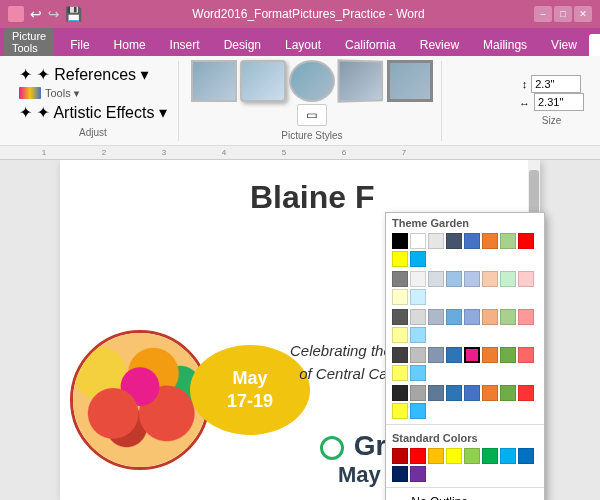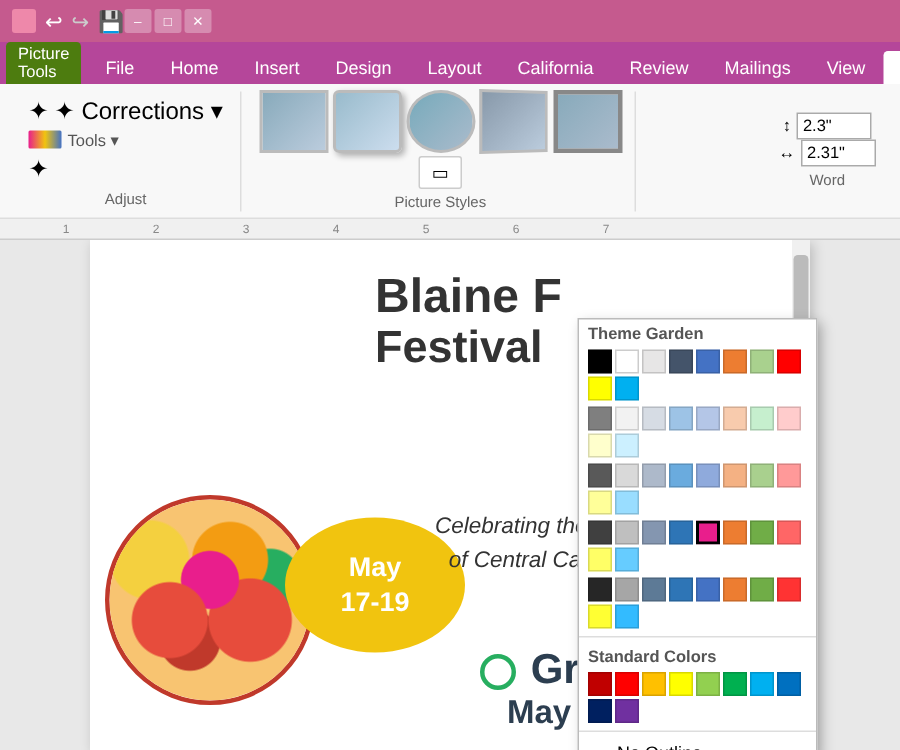--- a/index.html
+++ b/index.html
@@ -34,21 +34,21 @@
       font-size: 12px;
       color: white;
       cursor: pointer;
       border-radius: 3px 3px 0 0;
     }
     .ribbon-tab.active {
       background: white;
       color: #333;
     }
     .ribbon-tab-picture {
-      background: #4d7c0f;
+      background: #737373;
       padding: 2px 8px;
       font-size: 11px;
       color: white;
       margin-right: 4px;
       border-radius: 3px 3px 0 0;
     }
 
     
     .ribbon {
       background: #f8f8f8;
@@ -363,20 +363,21 @@
 </head>
 <body>
 
 <div class="title-bar">
   <div class="title-bar-controls">
     <div class="title-icon"></div>
     <span style="font-size:14px;cursor:pointer;">↩</span>
     <span style="font-size:14px;cursor:pointer;color:#ccc;">↪</span>
     <span style="font-size:14px;cursor:pointer;">💾</span>
   </div>
+  <div class="title-text">Word2016_FormatPictures_Practice - Word</div>
   <div class="win-buttons">
     <div class="win-btn">–</div>
     <div class="win-btn">□</div>
     <div class="win-btn">✕</div>
   </div>
 </div>
 
 <div class="ribbon-tabs">
   <div class="ribbon-tab-picture">Picture Tools</div>
   <div class="ribbon-tab">File</div>
@@ -391,28 +392,29 @@
   <div class="ribbon-tab active">Format</div>
 
 </div>
 
 <div class="ribbon">
 
   <div class="ribbon-group">
     <div class="adj-col">
       <div class="adjust-btn">
         <span>✦</span>
-        <span>✦ Corrections ▾</span>
+        <span>✦ References ▾</span>
       </div>
       <div class="adjust-btn color-line">
         <span style="display:inline-block;width:22px;height:12px;background:linear-gradient(90deg,#e91e8c,#f1c40f,#4472c4);border-radius:1px;"></span>
         <span>Tools ▾</span>
       </div>
       <div class="adjust-btn">
         <span>✦</span>
+        <span>✦ Artistic Effects ▾</span>
       </div>
     </div>
     <div class="ribbon-group-label">Adjust</div>
   </div>
 
   <div class="ribbon-group">
     <div class="ribbon-pic-styles">
       <div class="style-thumb"></div>
       <div class="style-thumb"></div>
       <div class="style-thumb"></div>
@@ -429,42 +431,41 @@
 
   <div class="ribbon-group" style="margin-left:auto;border-right:none;">
     <div class="size-input">
       <span>↕</span>
       <input class="size-field" type="text" value="2.3&quot;" style="">
     </div>
     <div class="size-input">
       <span>↔</span>
       <input class="size-field" type="text" value="2.31&quot;" style="">
     </div>
-    <div class="ribbon-group-label">Word</div>
+    <div class="ribbon-group-label">Size</div>
   </div>
 </div>
 
 <div class="ruler">
   <span style="display:inline-block;width:10px;"></span>
   <span style="display:inline-block;width:60px;text-align:center;">1</span>
   <span style="display:inline-block;width:60px;text-align:center;">2</span>
   <span style="display:inline-block;width:60px;text-align:center;">3</span>
   <span style="display:inline-block;width:60px;text-align:center;">4</span>
   <span style="display:inline-block;width:60px;text-align:center;">5</span>
   <span style="display:inline-block;width:60px;text-align:center;">6</span>
   <span style="display:inline-block;width:60px;text-align:center;">7</span>
 </div>
 
 <div class="doc-area">
   <div class="doc-page">
 
 
     <div class="doc-title">
       <div>Blaine F</div>
-      <div style="font-size:30px;">Festival</div>
     </div>
 
     <div class="flower-circle">
       <div class="flower-inner"></div>
     </div>
 
     <div class="yellow-circle">
       <span>May<br>17-19</span>
     </div>
 

